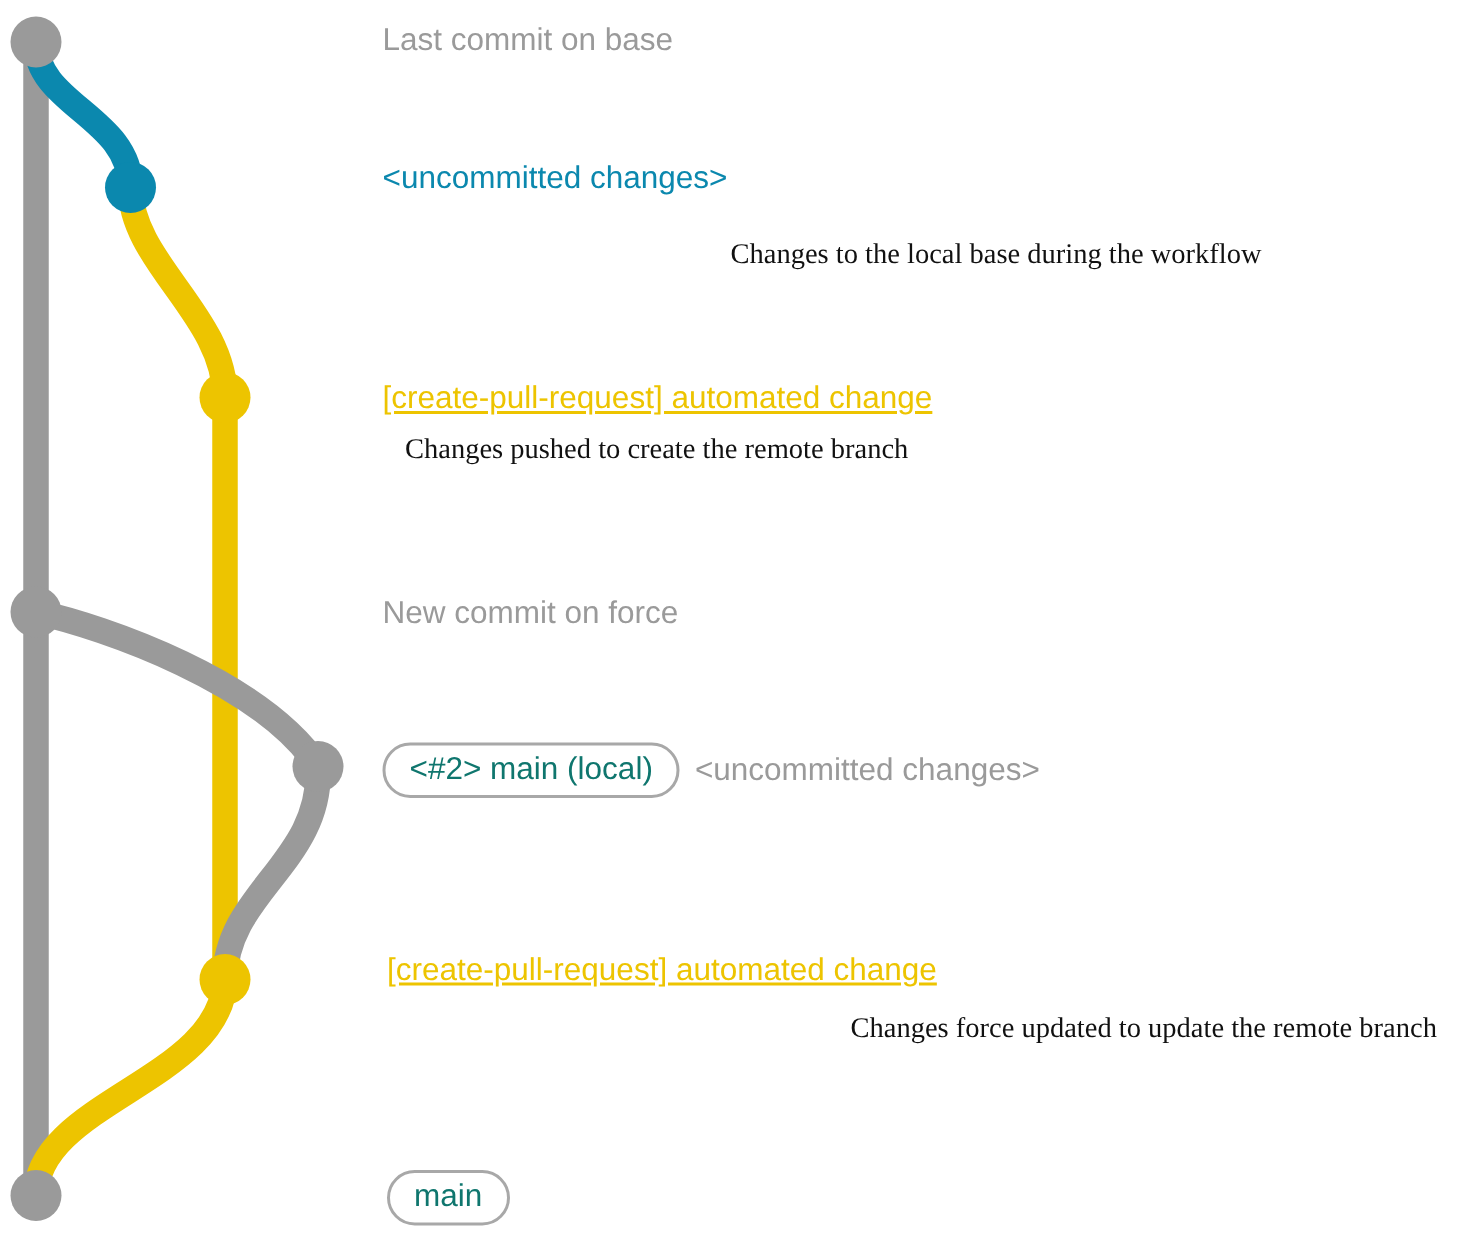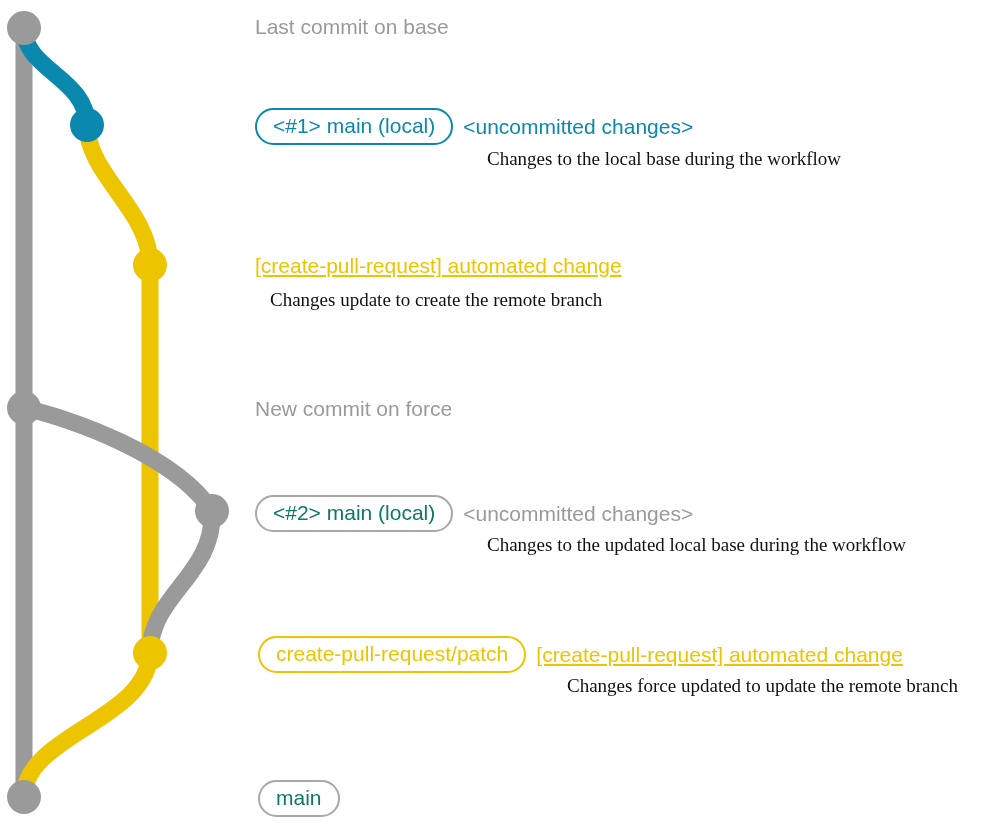--- a/index.html
+++ b/index.html
@@ -119,40 +119,37 @@
     <circle cx="150" cy="653" r="17" fill="#edc400"></circle>
     <circle cx="24" cy="797" r="17" fill="#9a9a9a"></circle>
   </g>
 </svg>
 
 <div class="labels-layer">
 
   <div class="plain-row" style="left:255px; top:16px;">Last commit on base</div>
 
   <div class="commit-row" style="left:255px; top:108px;">
-    <span class="ref-pill blue">&lt;#1&gt; main (local)</span>
     <span class="commit-subject blue">&lt;uncommitted changes&gt;</span>
   </div>
-  <div class="commit-note" style="left:487px; top:149px;">Changes to the local base during the workflow</div>
+  <div class="commit-note" style="left:487px; top:160px;">Changes to the local base during the workflow</div>
 
   <div class="commit-row" style="left:255px; top:255px;">
     <span class="commit-subject yellow">[create-pull-request] automated change</span>
   </div>
-  <div class="commit-note" style="left:270px; top:290px;">Changes update to create the remote branch</div>
+  <div class="commit-note" style="left:270px; top:290px;">Changes pushed to create the remote branch</div>
 
   <div class="plain-row" style="left:255px; top:398px;">New commit on force</div>
 
   <div class="commit-row" style="left:255px; top:495px;">
     <span class="ref-pill gray">&lt;#2&gt; main (local)</span>
     <span class="commit-subject gray">&lt;uncommitted changes&gt;</span>
   </div>
-  <div class="commit-note" style="left:487px; top:535px;">Changes to the updated local base during the workflow</div>
 
   <div class="commit-row" style="left:258px; top:636px;">
-    <span class="ref-pill yellow">create-pull-request/patch</span>
     <span class="commit-subject yellow">[create-pull-request] automated change</span>
   </div>
   <div class="commit-note" style="left:567px; top:676px;">Changes force updated to update the remote branch</div>
 
   <div class="commit-row" style="left:258px; top:780px;gap:44px;">
     <span class="ref-pill gray">main</span>
   </div>
 
 </div>
 

